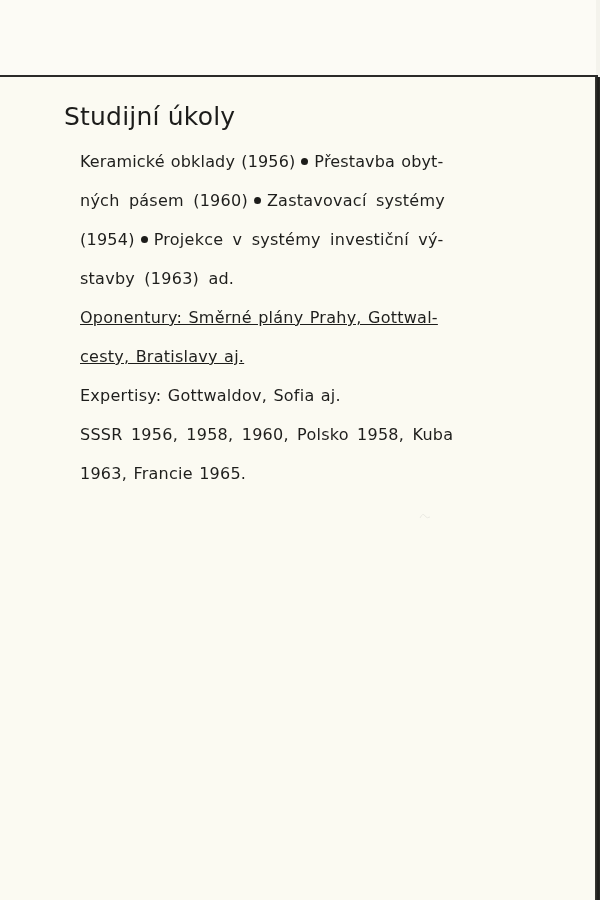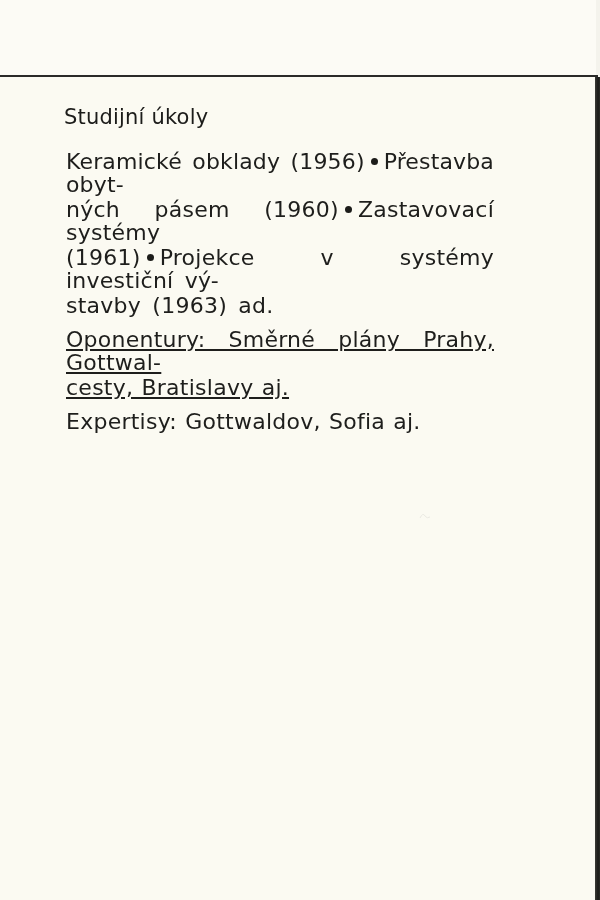--- a/index.html
+++ b/index.html
@@ -47,31 +47,31 @@
     }
     .content {
       position: absolute;
       left: 64px;
       top: 100px;
       width: 432px;
     }
     h2 {
       font-family: "DejaVu Sans", sans-serif;
       font-weight: normal;
-      font-size: 21px;
+      font-size: 25px;
       letter-spacing: 0.2px;
       margin: 0;
       line-height: 34px;
       color: #1c1c1a;
     }
     h2.h-first { margin-top: 0; }
     p {
-      font-size: 22px;
+      font-size: 16px;
       line-height: 23px;
-      margin: 2px;
+      margin: 16px;
       text-align: justify;
       text-align-last: left;
       letter-spacing: 0.25px;
       word-spacing: 1px;
     }
     .tasks { margin-top: 16px; }
     .opponents { margin-top: 11px; text-decoration: underline; }
     .expertise { margin-top: 11px; }
     .trips-head { margin-top: 17px; }
     .trips { margin-top: 13px; }
@@ -104,35 +104,39 @@
   <h2 class="h-first">Studijní úkoly</h2>
 
   <div class="tasks">
     <p style="letter-spacing:0.15px;">
       <span>Keramické obklady (1956)</span><span class="bullet"></span><span>Přestavba obyt-</span>
     </p>
     <p style="word-spacing:4px;">
       <span>ných pásem (1960)</span><span class="bullet"></span><span>Zastavovací systémy</span>
     </p>
     <p style="word-spacing:4px;">
-      <span>(1961)</span><span class="bullet"></span><span>Projekce v systémy investiční vý-</span>
+      <span>(1954)</span><span class="bullet"></span><span>Projekce v systémy investiční vý-</span>
     </p>
     <p style="word-spacing:4px;">
       <span>stavby (1963) ad.</span>
     </p>
   </div>
 
   <div class="opponents">
     <p>Oponentury: Směrné plány Prahy, Gottwal-</p>
     <p>cesty, Bratislavy aj.</p>
   </div>
 
   <div class="expertise">
     <p>Expertisy: Gottwaldov, Sofia aj.</p>
   </div>
 
 
+  <div class="trips">
+    <p style="word-spacing:3px;">SSSR 1956, 1958, 1960, Polsko 1958, Kuba</p>
+    <p>1963, Francie 1965.</p>
+  </div>
 
 </div>
 
 <svg class="speck" viewBox="0 0 14 10">
   <path d="M2 8 Q5 2 7 6 Q9 9 12 7" stroke="#888" stroke-width="1" fill="none"></path>
 </svg>
 
 </body></html>

